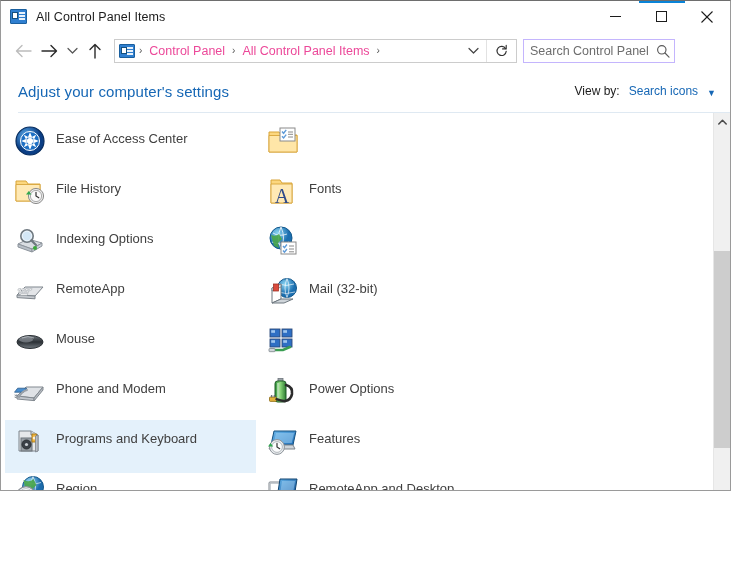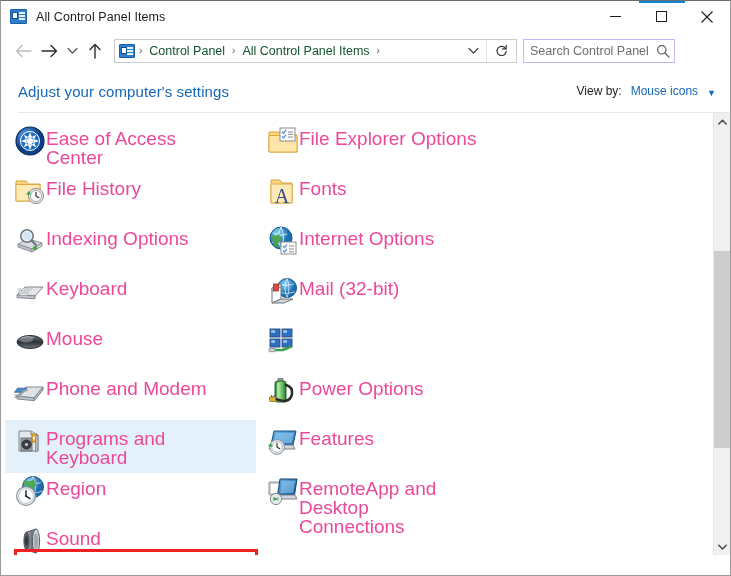--- a/index.html
+++ b/index.html
@@ -4,21 +4,21 @@
 <style>
   * { box-sizing: border-box; margin:0; padding:0; }
   html, body {
     width: 731px; height: 576px;
     font-family: "Liberation Sans", sans-serif;
     background: #ffffff;
     overflow: hidden;
   }
   .window {
     position: relative;
-    width: 731px; height: 576px;
+    width: 731px; height: 491px;
     background: #ffffff;
     border: 1px solid #9a9a9a;
     border-top: 1px solid #6e6e6e;
     overflow: hidden;
   }
 
   
   .titlebar {
     position: relative;
     height: 31px;
@@ -87,21 +87,21 @@
     margin-left: 6px;
     margin-right: 6px;
     border: 1px solid #cccccc;
     background: #ffffff;
     display: flex; align-items: center;
     position: relative;
     max-width: 403px;
   }
   .addr-icon { margin-left: 4px; width: 16px; height: 14px; flex:none; }
   .crumb {
-    font-size: 12.5px; color: #14532d;
+    font-size: 12.5px; color: #ec4899;
     padding: 0 3px; white-space: nowrap;
   }
   .chev {
     color: #555; font-size: 10px; padding: 0 4px;
     display:flex; align-items:center;
   }
   .addr-drop {
     position: absolute; right: 30px; top:0; bottom:0;
     width: 26px; display:flex; align-items:center; justify-content:center;
   }
@@ -176,24 +176,24 @@
     height: 50px;
     position: relative;
   }
   .cpitem .ico-wrap {
     width: 32px; height: 32px;
     margin-top: 4px;
     flex: none;
     display:flex; align-items:center; justify-content:center;
   }
   .cpitem .cplabel {
-    margin-left: 0;
+    margin-left: 10px;
     margin-top: 8px;
-    font-size: 19px;
-    color: #ec4899;
+    font-size: 13px;
+    color: #404040;
     line-height: 19px;
     max-width: 178px;
   }
   .cpitem.selected { }
   .cpitem.selected .sel-bg {
     position:absolute; left: 4px; top: -1px;
     width: 251px; height: 53px;
     background: #e4f1fb;
     z-index: 0;
   }
@@ -316,21 +316,21 @@
           <line x1="9" y1="9" x2="13" y2="13.2" stroke="#5a5a5a" stroke-width="1.15" stroke-linecap="round"></line>
         </svg>
       </div>
     </div>
   </div>
 
   <div class="headband">
     <div class="head-title">Adjust your computer's settings</div>
     <div class="viewby">
       <span class="viewby-label">View by:</span>
-      <span class="viewby-value">Mouse icons</span>
+      <span class="viewby-value">Search icons</span>
       <span class="viewby-caret">▼</span>
     </div>
     <div class="divider"></div>
   </div>
 
   <div class="content">
     <div class="grid" id="items-grid">
         <div class="cpitem">
           <div class="ico-wrap">
             <svg class="gi" viewBox="0 0 32 32">
@@ -367,21 +367,20 @@
                 <path d="M15 6.5 l1.6 1.8 2.6-3.4"></path>
                 <path d="M15 11.2 l1.6 1.8 2.6-3.4"></path>
               </g>
       <g stroke="#8a8a8a" stroke-width="1">
                 <line x1="21" y1="7" x2="26" y2="7"></line>
                 <line x1="21" y1="9.3" x2="26" y2="9.3"></line>
                 <line x1="21" y1="12" x2="26" y2="12"></line>
               </g>
     </svg>
           </div>
-          <div class="cplabel">File Explorer Options</div>
         </div>
         <div class="cpitem">
           <div class="ico-wrap">
             <svg class="gi" viewBox="0 0 32 32">
       <path d="M2 6 h10 l2.2 3 H26 v17 H2 z" fill="#fcd77f" stroke="#d8a53a" stroke-width="1"></path>
       <path d="M2 9.5 h24 v16.5 H2 z" fill="#ffe9b5" stroke="#d8a53a" stroke-width="0.9"></path>
       <circle cx="22" cy="21" r="7.6" fill="#e9e9e9" stroke="#8d8d8d" stroke-width="1"></circle>
       <circle cx="22" cy="21" r="5.6" fill="#fbfbfb" stroke="#9a9a9a" stroke-width="0.8"></circle>
       <path d="M22 17.3 V21 l2.8 1.8" stroke="#333" stroke-width="1.2" fill="none" stroke-linecap="round"></path>
       <path d="M12 19.5 l5.5 0 -2.7 -3.6 z" fill="#2fa84f"></path>
@@ -430,40 +429,39 @@
                 <path d="M16 21 l1.5 1.7 2.4-3.2"></path>
                 <path d="M16 25.5 l1.5 1.7 2.4-3.2"></path>
               </g>
       <g stroke="#8a8a8a" stroke-width="1">
                 <line x1="22" y1="21" x2="27" y2="21"></line>
                 <line x1="22" y1="24" x2="27" y2="24"></line>
                 <line x1="22" y1="26.8" x2="27" y2="26.8"></line>
               </g>
     </svg>
           </div>
-          <div class="cplabel">Internet Options</div>
         </div>
         <div class="cpitem">
           <div class="ico-wrap">
             <svg class="gi" viewBox="0 0 32 32">
       <path d="M3 20 L11 12 h18 l-8 9 z" fill="#e3e5e8" stroke="#7f868d" stroke-width="1"></path>
       <path d="M3 20 v2.6 l18 1.2 v-2.8 z" fill="#c6cacf" stroke="#7f868d" stroke-width="1"></path>
       <g fill="#ffffff" stroke="#a0a6ac" stroke-width="0.5">
         <rect x="11.5" y="13.6" width="2.4" height="1.6" transform="skewX(-27)"></rect>
         <rect x="15.2" y="13.6" width="2.4" height="1.6" transform="skewX(-27)"></rect>
         <rect x="18.9" y="13.6" width="2.4" height="1.6" transform="skewX(-27)"></rect>
         <rect x="22.6" y="13.6" width="2.4" height="1.6" transform="skewX(-27)"></rect>
         <rect x="13.4" y="16.1" width="2.4" height="1.6" transform="skewX(-27)"></rect>
         <rect x="17.1" y="16.1" width="2.4" height="1.6" transform="skewX(-27)"></rect>
         <rect x="20.8" y="16.1" width="2.4" height="1.6" transform="skewX(-27)"></rect>
         <rect x="16.4" y="18.6" width="7" height="1.6" transform="skewX(-27)"></rect>
       </g>
     </svg>
           </div>
-          <div class="cplabel">Keyboard</div>
+          <div class="cplabel">RemoteApp</div>
         </div>
         <div class="cpitem">
           <div class="ico-wrap">
             <svg class="gi" viewBox="0 0 32 32">
       <defs>
                 <radialGradient id="mG" cx="40%" cy="30%">
                   <stop offset="0" stop-color="#8fd8f5"></stop>
                   <stop offset="1" stop-color="#1b6fb0"></stop>
                 </radialGradient>
               </defs>

